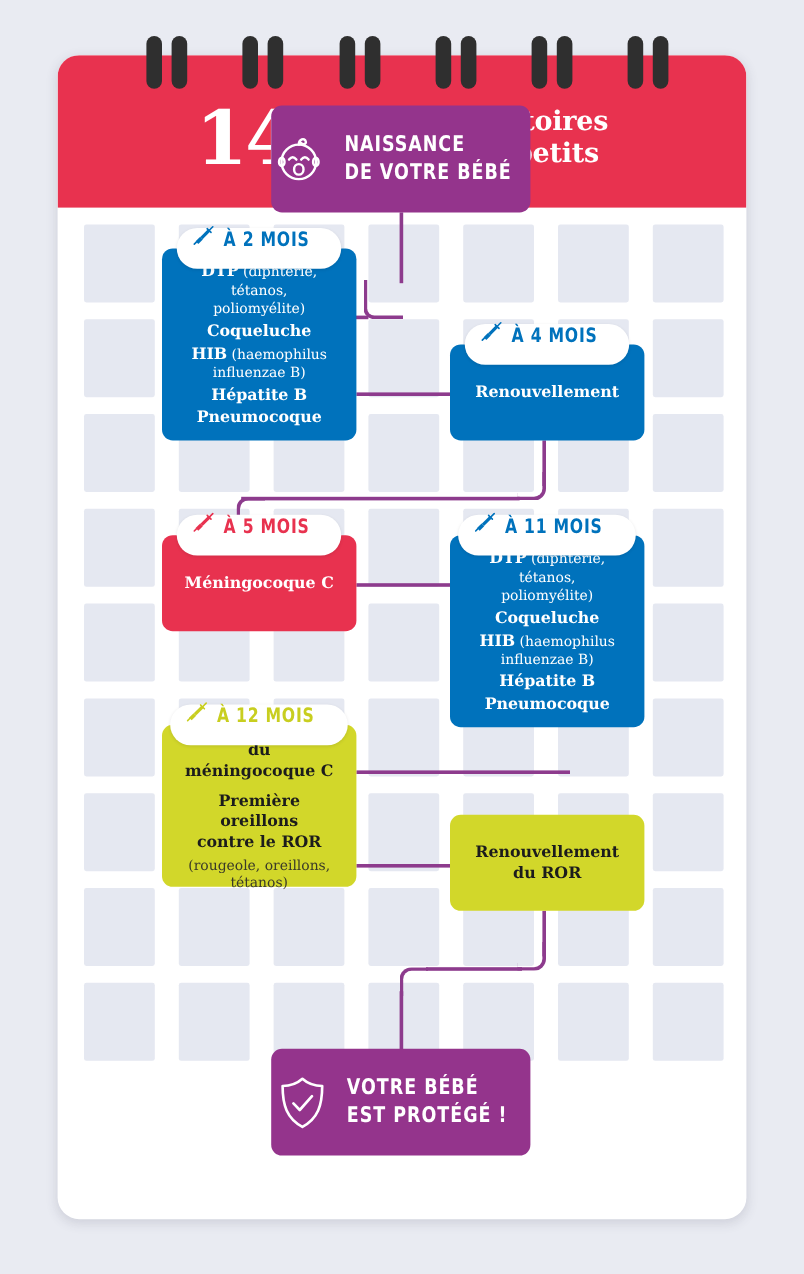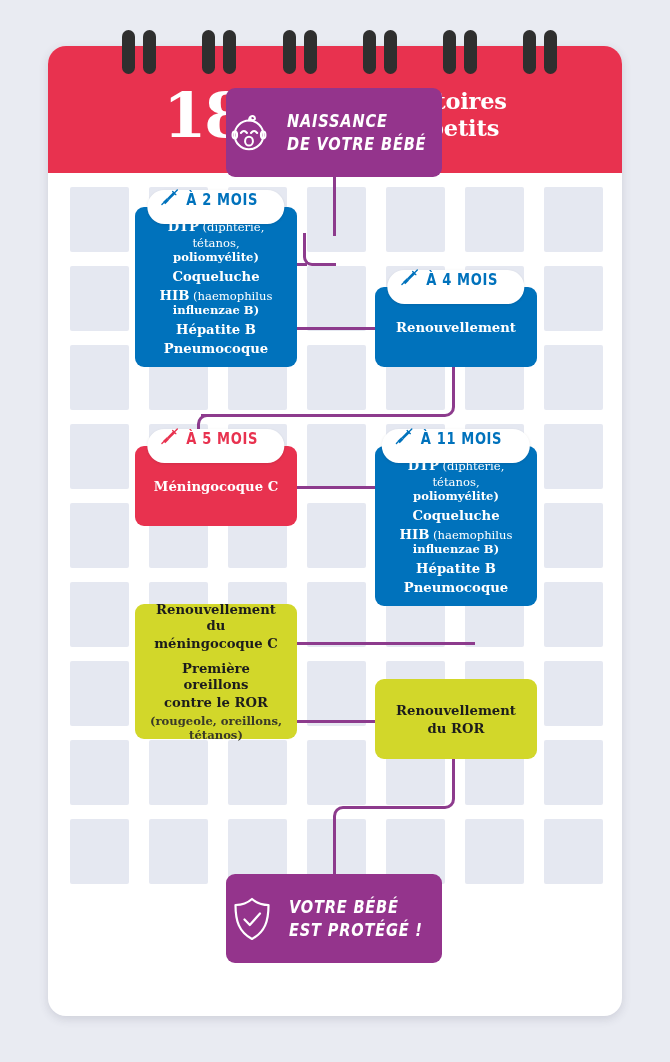--- a/index.html
+++ b/index.html
@@ -63,21 +63,21 @@
   
   .card {
     position: absolute; z-index: 8;
     border-radius: 9px;
     display: flex; flex-direction: column; align-items: center; justify-content: center;
     text-align: center;
   }
   .card.blue   { background: #0072bc; }
   .card.red    { background: #e8324f; }
   .card.yellow { background: #d2d72a; }
-  .card.purple { background: #94348c; font-style: italic; }
+  .card.purple { background: #94348c; }
 
   .pill {
     position: absolute; top: -17px; left: 50%; transform: translateX(-50%);
     height: 34px; padding: 0 17px 16px 13px;
     background: #ffffff; border-radius: 17px;
     display: flex; align-items: center; gap: 7px;
     z-index: 9; white-space: nowrap;
     box-shadow: 0 1px 3px rgba(0,0,0,.10);
   }
   .pill .ptxt {
@@ -90,21 +90,21 @@
   .pill.yellow .ptxt, .pill.yellow svg { color: #c8ce1f; }
 
   .body {
     padding: 8px 13px 6px;
     font-family: "DejaVu Serif", serif;
     color: #fff; line-height: 1.2;
   }
   .card.yellow .body { color: #1c1c1c; }
   .line { margin: 3.5px 0; font-size: 13.2px; font-weight: bold; }
   .line .lt { font-weight: normal; font-size: 11.6px; }
-  .line.small { font-weight: bold; font-size: 11.6px; margin-top: 2px; }
+  .line.small { font-weight: normal; font-size: 11.6px; margin-top: 2px; }
   .card.yellow .line .lt, .card.yellow .line.small { color: #3a3a28; }
 
   
   .endcard {
     display: flex; flex-direction: row; align-items: center; justify-content: center; gap: 15px;
   }
   .endtxt {
     font-family: "DejaVu Sans Condensed", "Liberation Sans Narrow", "Liberation Sans", sans-serif;
     font-weight: bold; color: #fff; font-size: 18px; letter-spacing: .9px;
     line-height: 1.24; text-align: left;
@@ -129,21 +129,21 @@
     <div class="ring" style="left:443px"></div>
     <div class="ring" style="left:464px"></div>
     <div class="ring" style="left:523px"></div>
     <div class="ring" style="left:544px"></div>
   </div>
 
   <div class="sheet">
 
     <div class="sheet-head">
       <div class="head-inner">
-        <div class="big-num">18</div>
+        <div class="big-num">14</div>
         <div class="head-lines">
           <div>vaccins obligatoires</div>
           <div>pour les tout-petits</div>
         </div>
       </div>
     </div>
 
     <div class="grid" id="grid">
         <div class="cell" style="left: 22px; top: 14px;"></div>
         <div class="cell" style="left: 101px; top: 14px;"></div>
@@ -330,20 +330,32 @@
         <div class="line small" style="margin-top:-3px">poliomyélite)</div>
         <div class="line">Coqueluche</div>
         <div class="line"><b>HIB</b><span class="lt"> (haemophilus</span></div>
         <div class="line small" style="margin-top:-3px">influenzae B)</div>
         <div class="line">Hépatite B</div>
         <div class="line">Pneumocoque</div>
       </div>
     </div>
 
     <div class="card yellow" style="left:87px; top:558px; width:162px; height:135px;">
+      <div class="pill yellow">
+        <span>
+          <svg width="19" height="19" viewBox="0 0 24 24" fill="none" stroke="currentColor" stroke-width="1.7" stroke-linecap="round">
+            <path d="M21.5 2.5 L17 7"></path>
+              <path d="M19.6 8.4 L15.6 4.4"></path>
+            <path d="M16.4 5.2 L8.4 13.2 L10.8 15.6 L18.8 7.6 Z" fill="currentColor" stroke="none"></path>
+            <path d="M8.2 13 L11 15.8 L6.2 20.6 L3.4 17.8 Z" fill="currentColor" stroke="none"></path>
+            <path d="M4.2 18.6 L2 20.8"></path>
+          </svg>
+        </span>
+        <span class="ptxt">À 12 MOIS</span>
+      </div>
       <div class="body">
         <div class="line" style="margin-bottom:-1px">Renouvellement du</div>
         <div class="line">méningocoque C</div>
         <div class="line" style="margin-top:9px; margin-bottom:-1px">Première oreillons</div>
         <div class="line">contre le ROR</div>
         <div class="line small" style="margin-top:4px">(rougeole, oreillons,</div>
         <div class="line small" style="margin-top:-3px">tétanos)</div>
       </div>
     </div>
 

